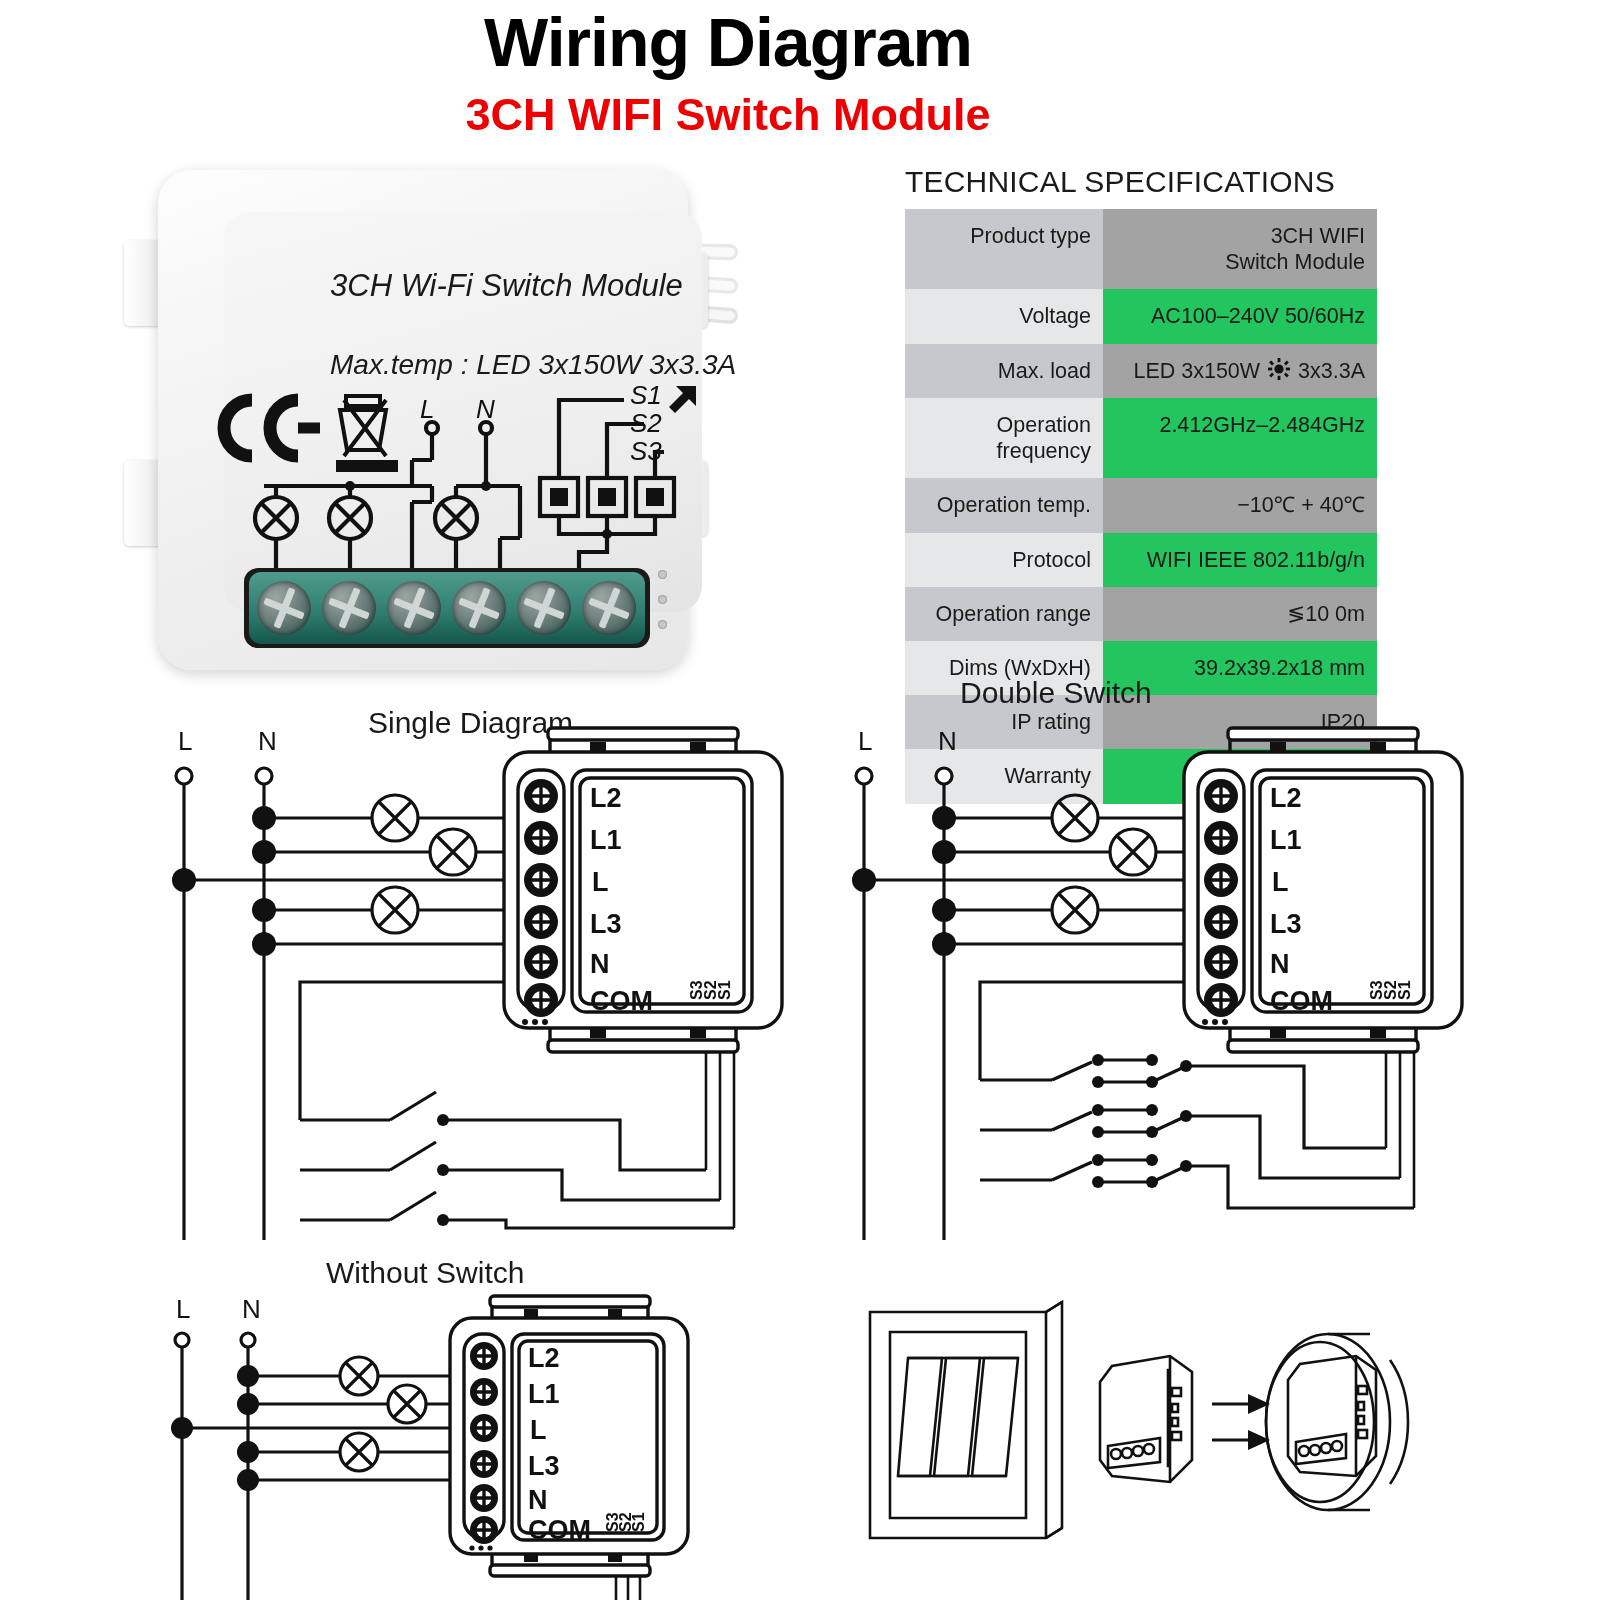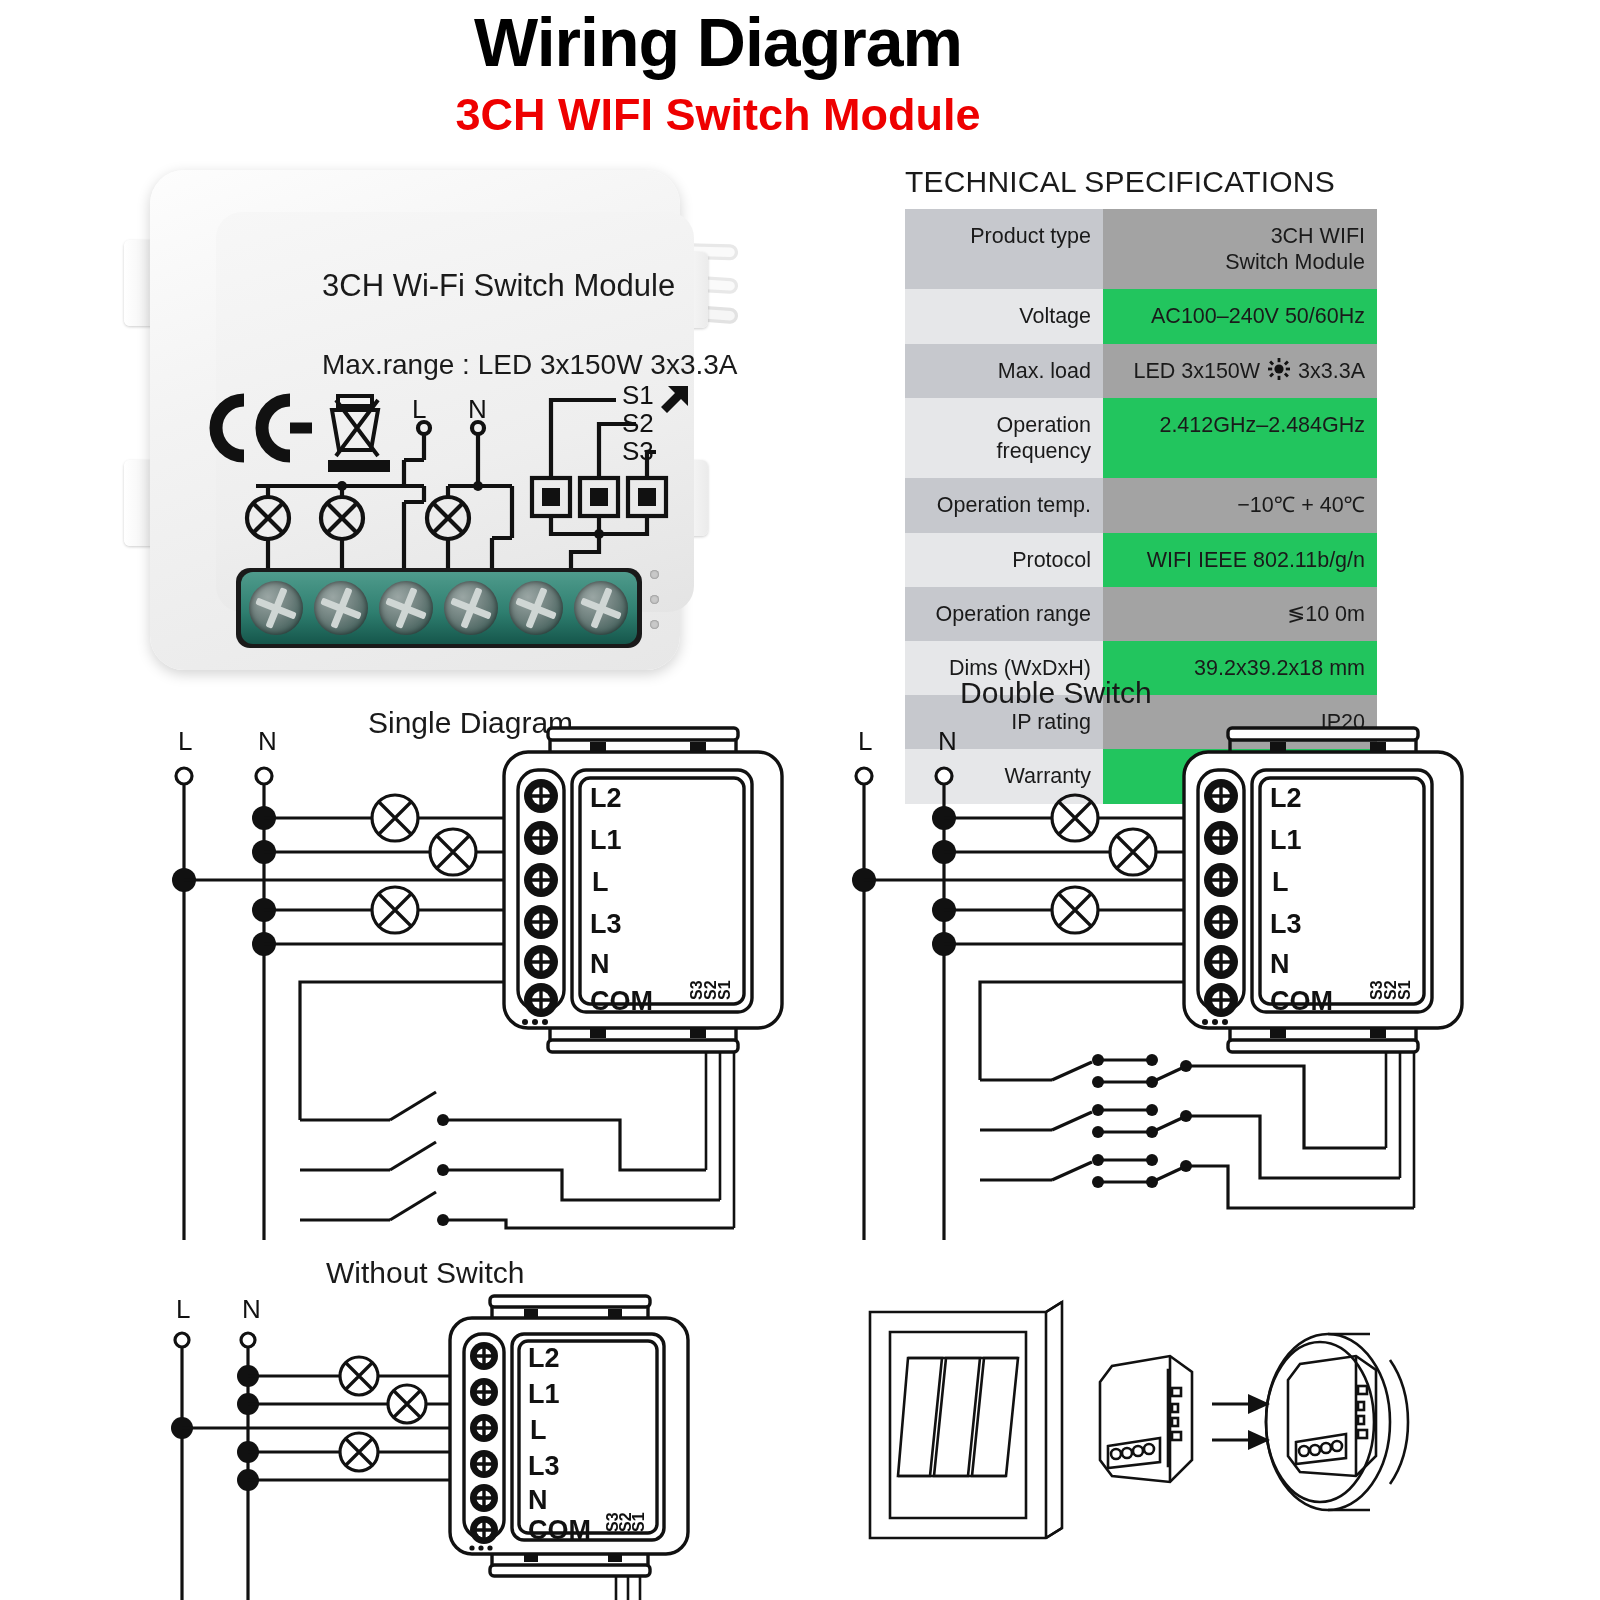--- a/index.html
+++ b/index.html
@@ -10,21 +10,21 @@
   }
   #page {
     position: relative;
     width: 1600px;
     height: 1600px;
     background: #ffffff;
     overflow: hidden;
   }
 
   
-  #header { position: absolute; left: 4px; top: 0; width: 1428px; text-align: center; }
+  #header { position: absolute; left: 14px; top: 0; width: 1428px; text-align: center; }
   #main-title {
     font-size: 68px;
     font-weight: bold;
     color: #000000;
     letter-spacing: -1px;
     line-height: 1.0;
     margin-top: 8px;
   }
   #sub-title {
     font-size: 45px;
@@ -38,25 +38,26 @@
   #product-photo {
     position: absolute;
     left: 118px; top: 160px;
     width: 600px; height: 520px;
   }
   .prod-cables {
     position: absolute; left: 300px; top: 40px; width: 320px; height: 140px;
   }
   .prod-body {
     position: absolute;
-    left: 32px; top: 10px;
+    left: 40px; top: 10px;
     width: 530px; height: 500px;
     background: linear-gradient(160deg,#fdfdfd 0%,#f3f3f3 38%,#e7e7e7 100%);
     border-radius: 34px;
     box-shadow: 0 4px 14px rgba(0,0,0,0.18);
+    font-style: italic;
   }
   .prod-face {
     position: absolute;
     left: 66px; top: 42px;
     width: 478px; height: 400px;
     background: linear-gradient(165deg,#f7f7f7 0%,#eeeeee 60%,#e4e4e4 100%);
     border-radius: 26px;
   }
   .prod-ear {
     position: absolute;
@@ -163,21 +164,21 @@
 
     <div class="prod-ear" style="left:6px; top:80px; width:42px; height:86px;"></div>
     <div class="prod-ear" style="left:6px; top:300px; width:42px; height:86px;"></div>
     <div class="prod-ear" style="left:556px; top:92px; width:34px; height:76px;"></div>
     <div class="prod-ear" style="left:556px; top:300px; width:34px; height:76px;"></div>
 
     <div class="prod-body">
       <div class="prod-face">
 
         <div class="prod-label-line" id="prod-l1">3CH Wi-Fi Switch Module</div>
-        <div class="prod-label-line" id="prod-l3">Max.range : LED 3x150W  3x3.3A</div>
+        <div class="prod-label-line" id="prod-l3">Max.temp : LED 3x150W  3x3.3A</div>
 
         <svg style="position:absolute; left:0px; top:170px;" width="478" height="210" viewBox="0 0 478 210">
 
           <g>
             <path d="M28,18 a28,28 0 1,0 0,56" fill="none" stroke="#111" stroke-width="13"></path>
             <path d="M74,18 a28,28 0 1,0 0,56" fill="none" stroke="#111" stroke-width="13"></path>
             <path d="M74,46 h22" stroke="#111" stroke-width="11"></path>
           </g>
 
           <g>

